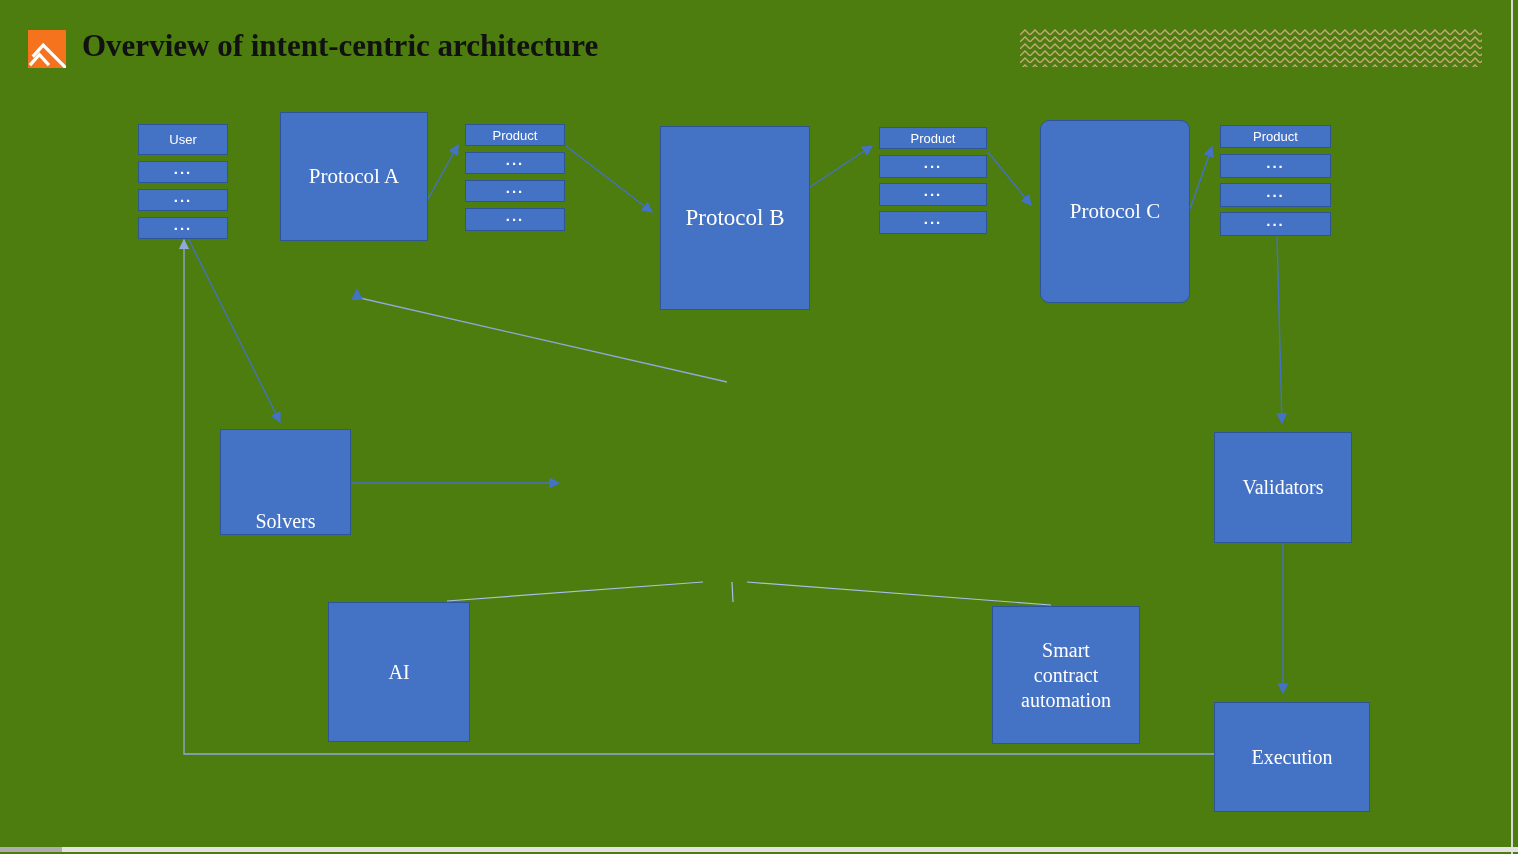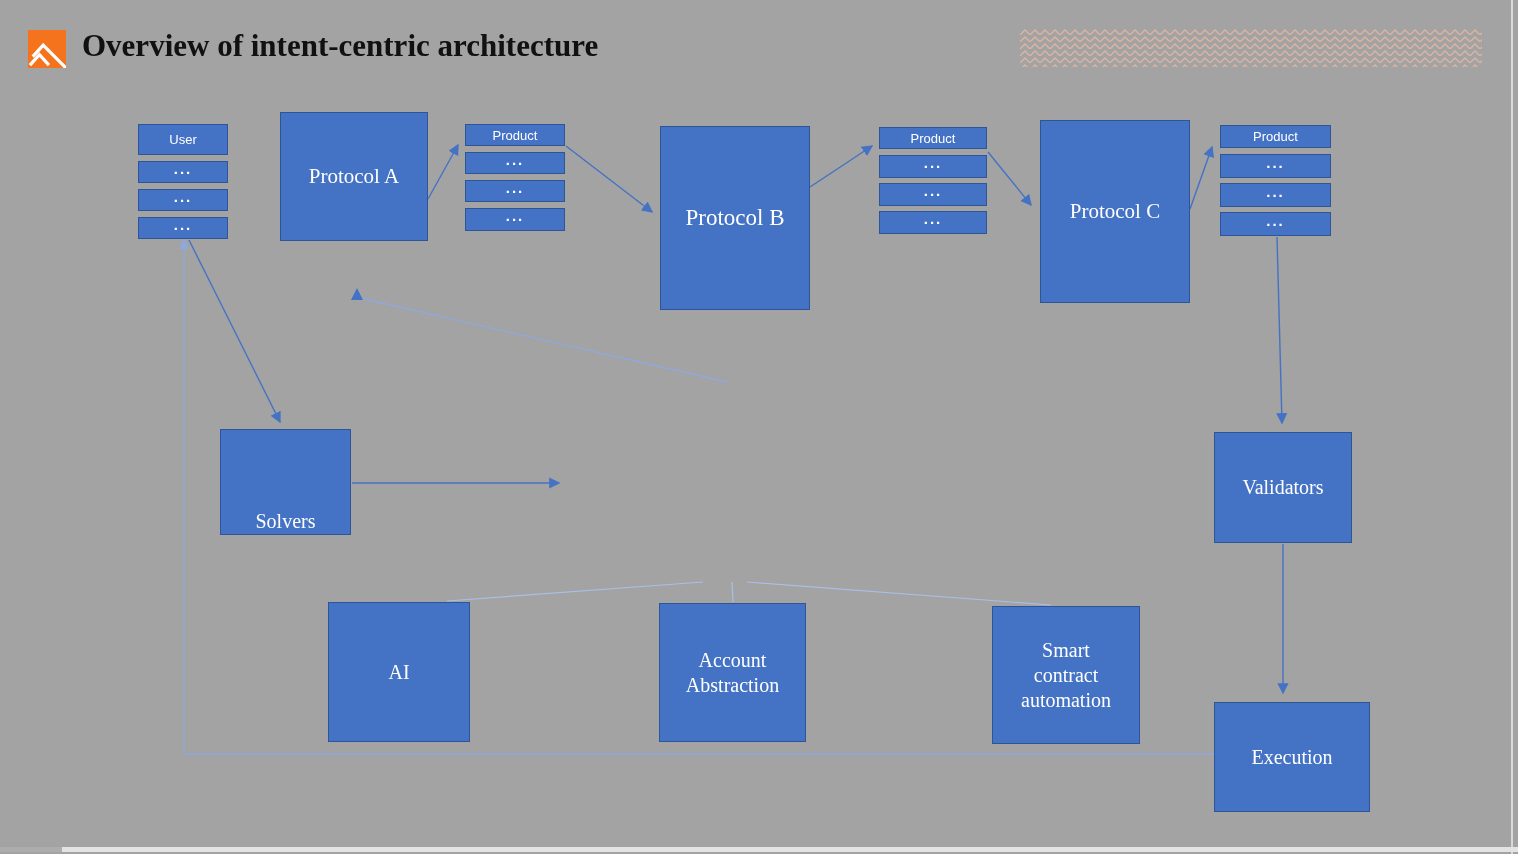--- a/index.html
+++ b/index.html
@@ -1,17 +1,17 @@
 <!DOCTYPE html>
 <html><head>
 <meta charset="utf-8">
 <style>
   html,body{margin:0;padding:0;background:#ffffff;}
   #slide{
-    position:relative;width:1518px;height:854px;background:#a3a3a3;
+    position:relative;width:1518px;height:854px;background:#4d7c0f;
     overflow:hidden;font-family:"Liberation Serif",serif;text-decoration:underline;
   }
   
   .logo{
     position:absolute;left:28px;top:30px;width:38px;height:38px;background:#F4731C;
   }
   .page-title{
     position:absolute;left:82px;top:24px;height:44px;line-height:44px;
     font-family:"Liberation Serif","DejaVu Serif",serif;font-weight:bold;
     font-size:31px;color:#111111;white-space:nowrap;
@@ -151,40 +151,37 @@
   </div>
 
   <div class="node" style="left:280px;top:112px;width:148px;height:129px;font-size:21px;">
     <span class="lbl">Protocol A</span>
     </div>
 
   <div class="node" style="left:660px;top:126px;width:150px;height:184px;font-size:23px;">
     <span class="lbl">Protocol B</span>
     </div>
 
-  <div class="node" style="left:1040px;top:120px;width:150px;height:183px;font-size:21px;">
+  <div class="node" style="left:1040px;top:120px;width:150px;height:183px;font-size:21px;border-radius:9px;">
     <span class="lbl">Protocol C</span>
     </div>
 
   <div class="node" style="left:220px;top:429px;width:131px;height:106px;align-items:flex-end;">
     <span class="lbl">Solvers</span>
     </div>
 
 
   <div class="node" style="left:1214px;top:432px;width:138px;height:111px;">
     <span class="lbl">Validators</span>
     </div>
 
   <div class="node" style="left:328px;top:602px;width:142px;height:140px;">
     <span class="lbl">AI</span>
     </div>
 
-  <div class="node" style="left:659px;top:603px;width:147px;height:139px;">
-    <span class="lbl" style="width:96px;overflow-wrap:anywhere;">Account Abstraction</span>
-    </div>
 
   <div class="node" style="left:992px;top:606px;width:148px;height:138px;">
     <span class="lbl" style="width:104px;">Smart contract automation</span>
     </div>
 
   <div class="node" style="left:1214px;top:702px;width:156px;height:110px;">
     <span class="lbl">Execution</span>
     </div>
 
   <div class="right-edge"></div>

